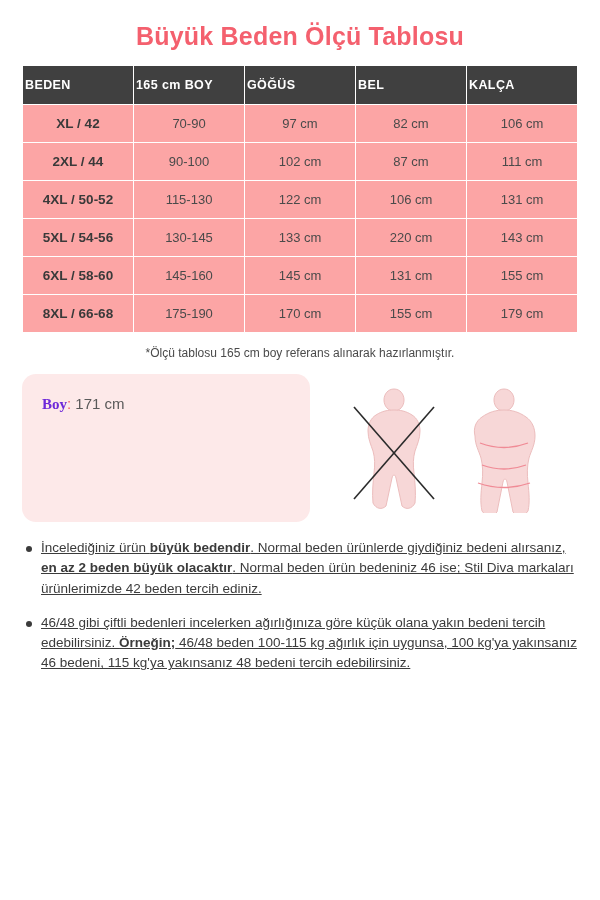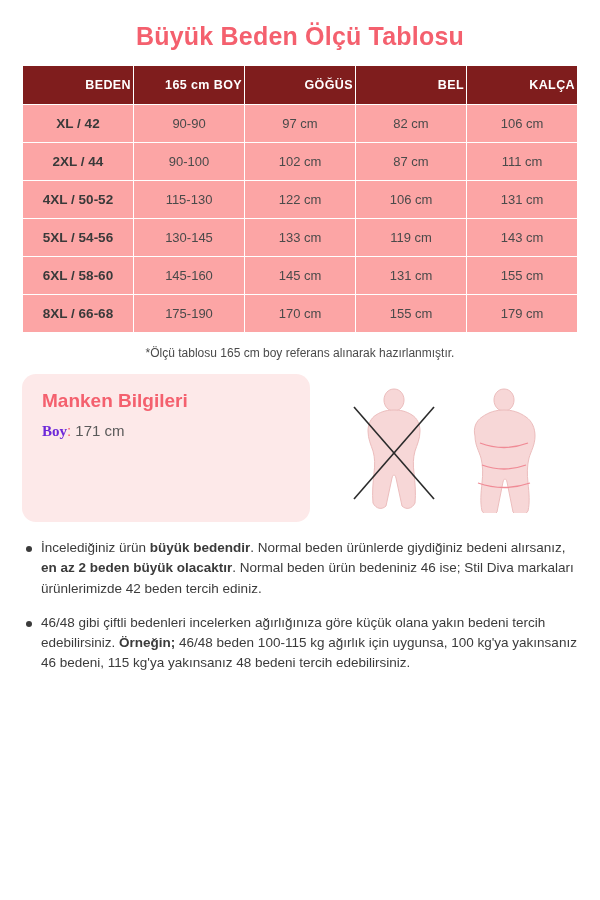--- a/index.html
+++ b/index.html
@@ -26,26 +26,26 @@
     color: #f4606e;
     margin: 22px 0 14px 0;
     letter-spacing: 0.2px;
   }
   table.size-table {
     width: 100%;
     border-collapse: collapse;
     table-layout: fixed;
   }
   table.size-table th {
-    background: #7f1d1d;
+    background: #404040;
     color: #ffffff;
     font-size: 12.5px;
     font-weight: bold;
     padding: 12px 2px;
-    text-align: right;
+    text-align: left;
     border: 1px solid #ffffff;
     letter-spacing: 0.4px;
   }
   table.size-table td {
     background: #fca5a5;
     font-size: 13px;
     padding: 11px 2px;
     text-align: center;
     border: 1px solid #ffffff;
     color: #4a4a4a;
@@ -97,20 +97,21 @@
     flex: 1;
     display: flex;
     align-items: center;
     justify-content: center;
     gap: 14px;
     padding-left: 10px;
   }
   .bullets {
     margin-top: 16px;
     padding-left: 4px;
+    text-decoration: underline;
   }
   .bullet {
     display: flex;
     gap: 9px;
     margin-bottom: 14px;
     font-size: 13.5px;
     line-height: 1.5;
     color: #3b3b3b;
   }
   .bullet .dot {
@@ -137,21 +138,21 @@
           <th>BEDEN</th>
           <th>165 cm BOY</th>
           <th>GÖĞÜS</th>
           <th>BEL</th>
           <th>KALÇA</th>
         </tr>
     </thead>
     <tbody id="tbody">
         <tr>
           <td class="beden">XL / 42</td>
-          <td>90-90</td>
+          <td>70-90</td>
           <td>97 cm</td>
           <td>82 cm</td>
           <td>106 cm</td>
         </tr>
         <tr>
           <td class="beden">2XL / 44</td>
           <td>90-100</td>
           <td>102 cm</td>
           <td>87 cm</td>
           <td>111 cm</td>
@@ -160,21 +161,21 @@
           <td class="beden">4XL / 50-52</td>
           <td>115-130</td>
           <td>122 cm</td>
           <td>106 cm</td>
           <td>131 cm</td>
         </tr>
         <tr>
           <td class="beden">5XL / 54-56</td>
           <td>130-145</td>
           <td>133 cm</td>
-          <td>119 cm</td>
+          <td>220 cm</td>
           <td>143 cm</td>
         </tr>
         <tr>
           <td class="beden">6XL / 58-60</td>
           <td>145-160</td>
           <td>145 cm</td>
           <td>131 cm</td>
           <td>155 cm</td>
         </tr>
         <tr>
@@ -184,21 +185,20 @@
           <td>155 cm</td>
           <td>179 cm</td>
         </tr>
       </tbody>
   </table>
 
   <div class="note">*Ölçü tablosu 165 cm boy referans alınarak hazırlanmıştır.</div>
 
   <div class="model-row">
     <div class="model-card">
-      <h2>Manken Bilgileri</h2>
       <div id="model-lines">
           <div class="line"><b>Boy</b>: <span class="val">171 cm</span></div>
         </div>
     </div>
     <div class="figures">
       <svg width="96" height="130" viewBox="0 0 96 130">
         <g fill="#f7d7d7" stroke="#ecbdbd" stroke-width="1">
           <path d="M48 6 c6 0 10 5 10 11 c0 6-4 11-10 11 c-6 0-10-5-10-11 C38 11 42 6 48 6 Z"></path>
           <path d="M30 32 c6-4 12-5 18-5 c6 0 12 1 18 5 c5 3 8 9 8 16 c0 8-3 14-5 20 c-2 7-2 14-1 22 c1 10 2 20 1 30 c-3 6-9 7-13 3 c-2-9-4-19-6-28 c-1-4-3-4-4 0 c-2 9-4 19-6 28 c-4 4-10 3-13-3 c-1-10 0-20 1-30 c1-8 1-15-1-22 c-2-6-5-12-5-20 C22 41 25 35 30 32 Z"></path>
         </g>

